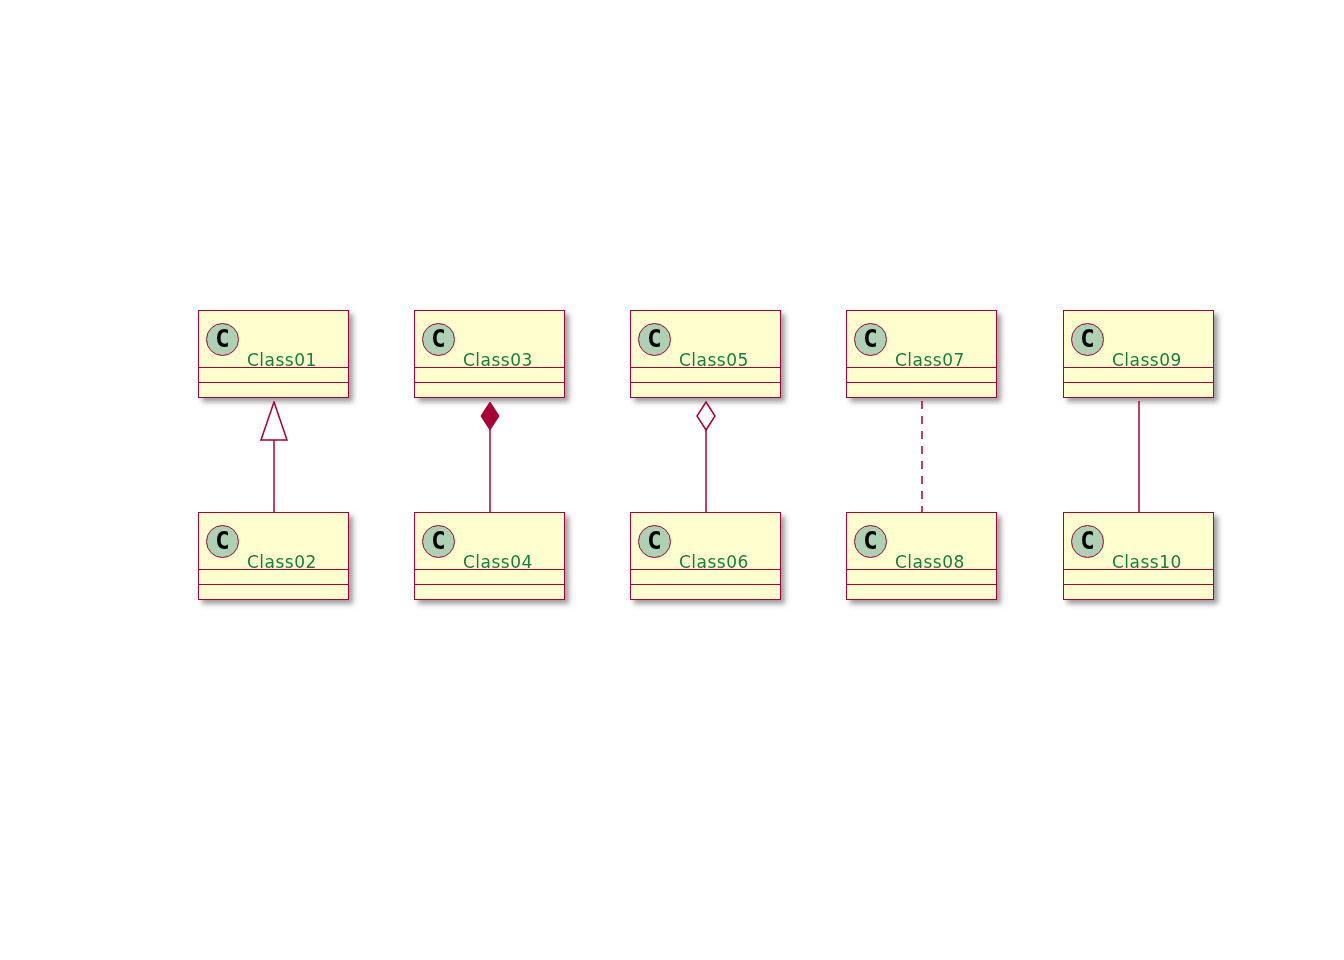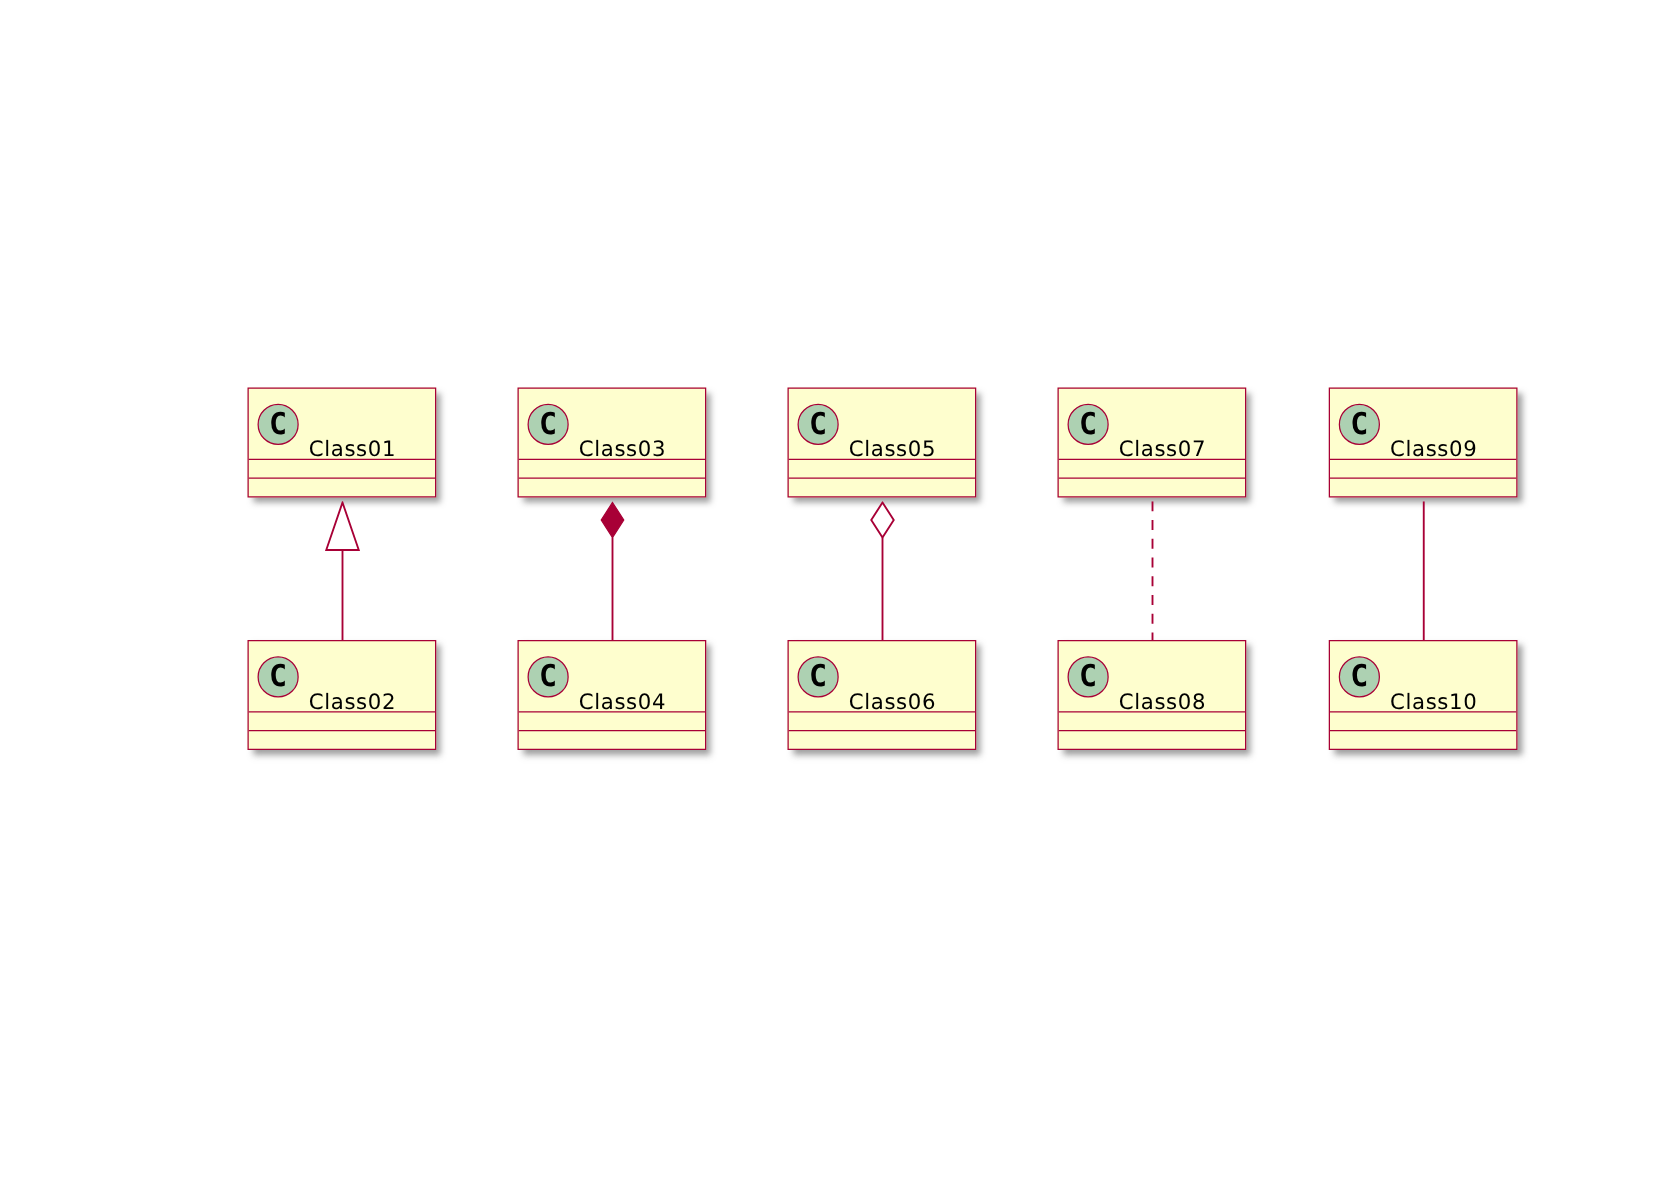--- a/index.html
+++ b/index.html
@@ -50,21 +50,21 @@
     font-family: "DejaVu Sans Mono", "Liberation Mono", monospace;
     font-weight: bold;
     font-size: 24px;
     color: #000000;
     flex: 0 0 auto;
     box-sizing: border-box;
   }
   .class-name {
     margin-left: 8px;
     font-size: 17px;
-    color: #000000;
+    color: #15803d;
     letter-spacing: 0.5px;
     white-space: nowrap;
     margin-top: 41px;
   }
   .compartment {
     height: 14px;
     border-top: 1.5px solid #A80036;
   }
   .connector {
     position: absolute;

